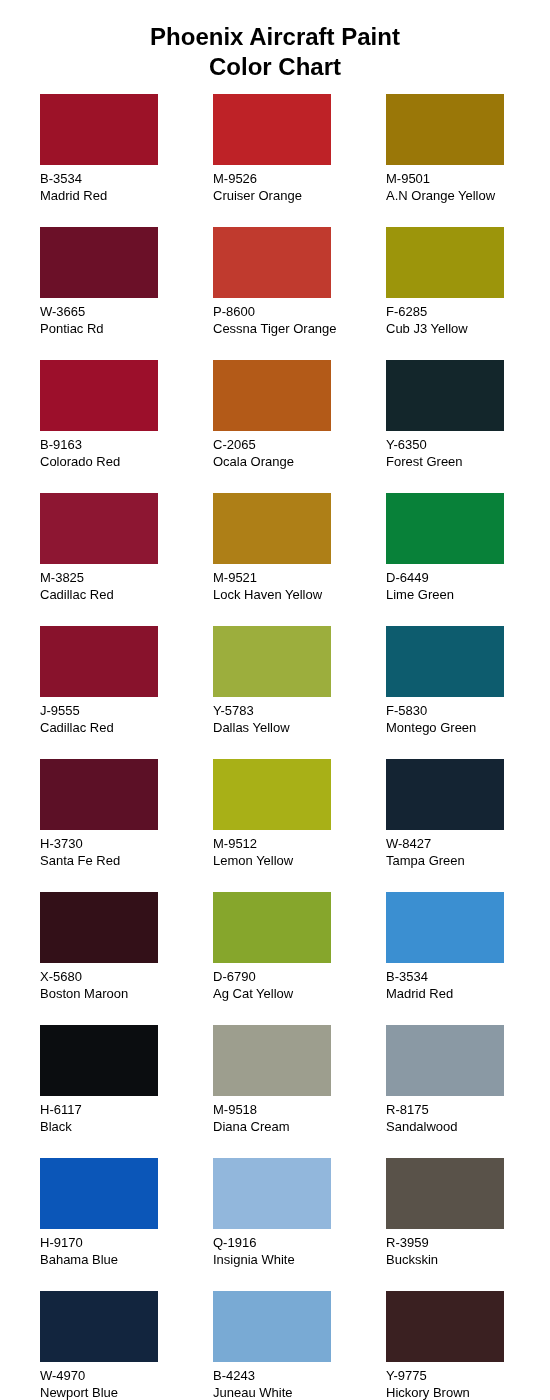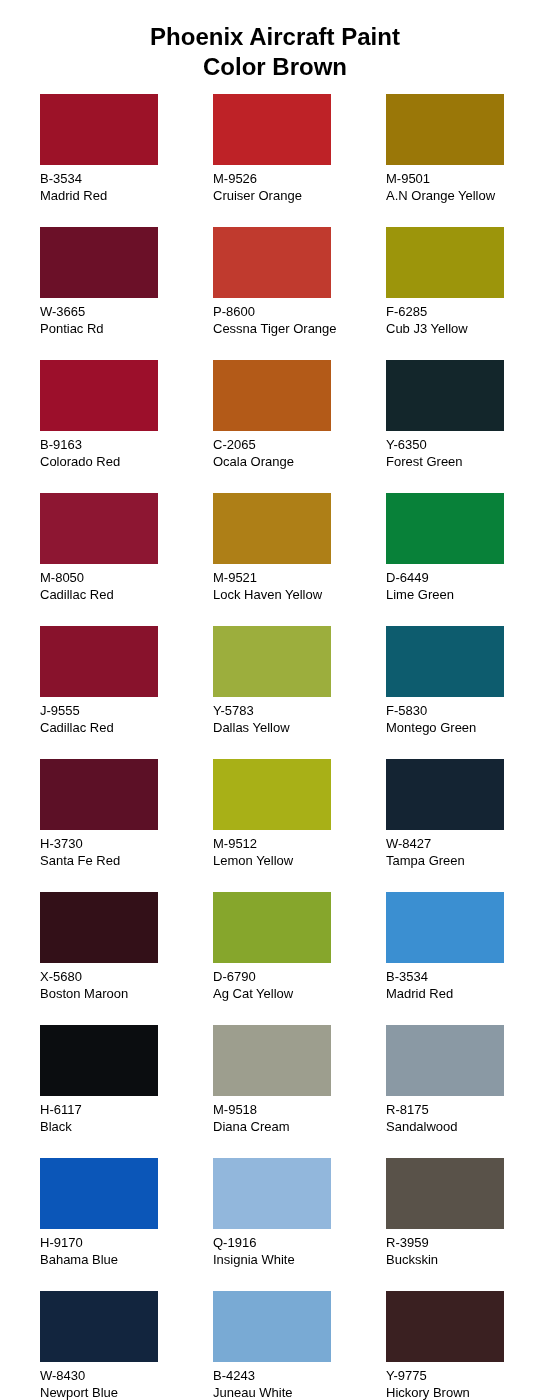--- a/index.html
+++ b/index.html
@@ -84,21 +84,21 @@
     white-space: nowrap;
   }
 </style>
 </head>
 <body>
 
 <div id="page">
 
   <h1 class="chart-title">
     <span class="line">Phoenix Aircraft Paint</span>
-    <span class="line">Color Brown</span>
+    <span class="line">Color Chart</span>
   </h1>
 
   <div class="swatch-grid">
       <div class="swatch-cell">
         <div class="swatch-chip" style="background: rgb(156, 18, 40);"></div>
         <div class="swatch-labels">
           <span class="swatch-code">B-3534</span>
           <span class="swatch-name">Madrid Red</span>
         </div>
       </div>
@@ -154,21 +154,21 @@
       <div class="swatch-cell">
         <div class="swatch-chip" style="background: rgb(19, 38, 43);"></div>
         <div class="swatch-labels">
           <span class="swatch-code">Y-6350</span>
           <span class="swatch-name">Forest Green</span>
         </div>
       </div>
       <div class="swatch-cell">
         <div class="swatch-chip" style="background: rgb(141, 22, 50);"></div>
         <div class="swatch-labels">
-          <span class="swatch-code">M-8050</span>
+          <span class="swatch-code">M-3825</span>
           <span class="swatch-name">Cadillac Red</span>
         </div>
       </div>
       <div class="swatch-cell">
         <div class="swatch-chip" style="background: rgb(174, 127, 23);"></div>
         <div class="swatch-labels">
           <span class="swatch-code">M-9521</span>
           <span class="swatch-name">Lock Haven Yellow</span>
         </div>
       </div>
@@ -280,21 +280,21 @@
       <div class="swatch-cell">
         <div class="swatch-chip" style="background: rgb(89, 82, 73);"></div>
         <div class="swatch-labels">
           <span class="swatch-code">R-3959</span>
           <span class="swatch-name">Buckskin</span>
         </div>
       </div>
       <div class="swatch-cell">
         <div class="swatch-chip" style="background: rgb(18, 37, 62);"></div>
         <div class="swatch-labels">
-          <span class="swatch-code">W-8430</span>
+          <span class="swatch-code">W-4970</span>
           <span class="swatch-name">Newport Blue</span>
         </div>
       </div>
       <div class="swatch-cell">
         <div class="swatch-chip" style="background: rgb(121, 170, 212);"></div>
         <div class="swatch-labels">
           <span class="swatch-code">B-4243</span>
           <span class="swatch-name">Juneau White</span>
         </div>
       </div>

